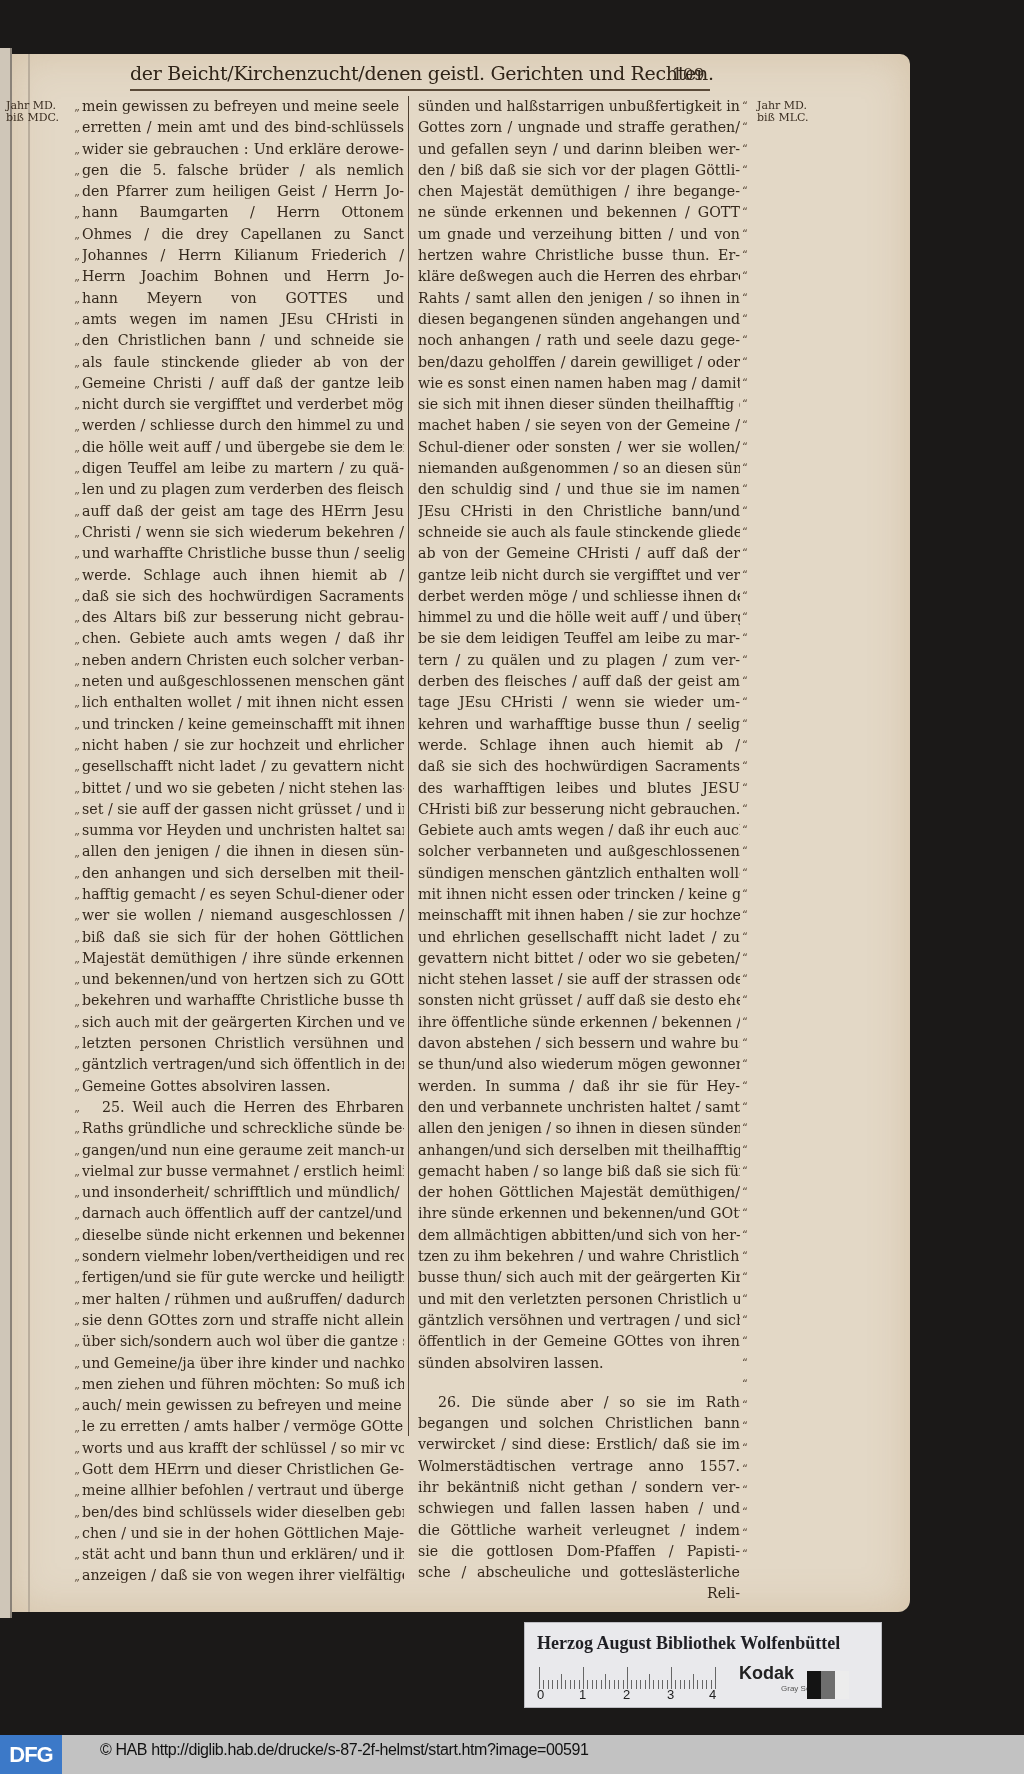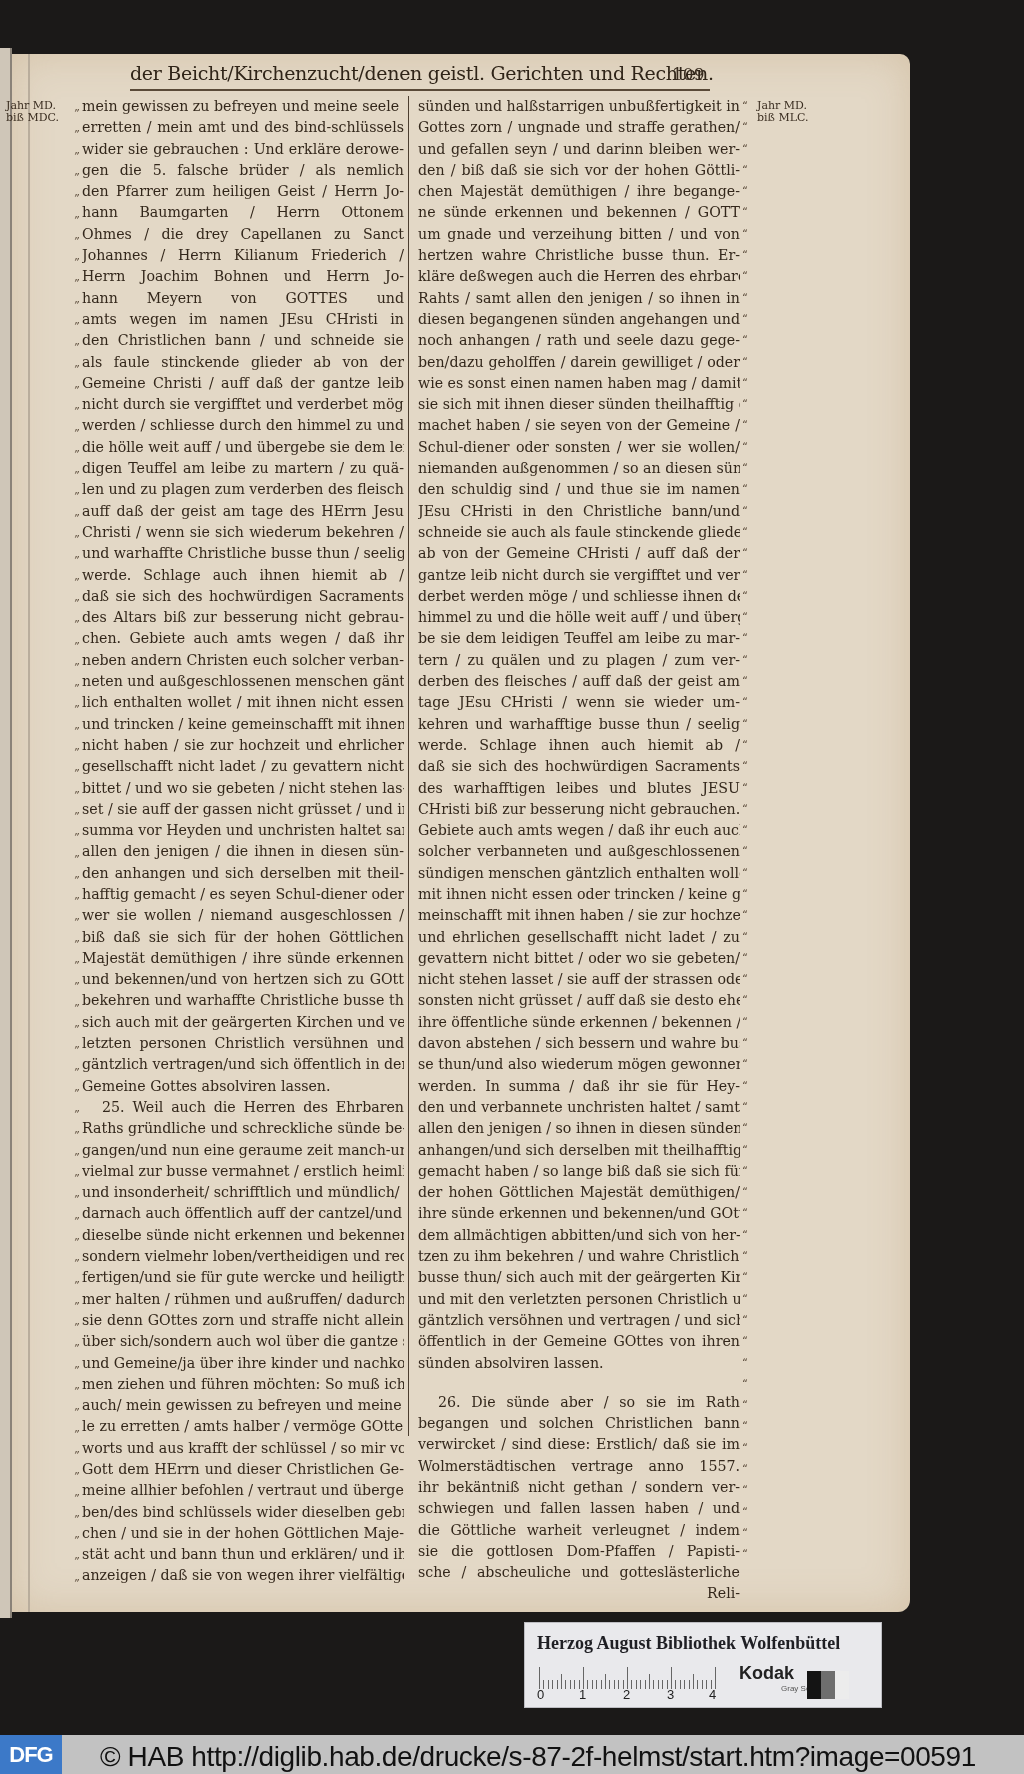--- a/index.html
+++ b/index.html
@@ -103,21 +103,21 @@
     background:#c2c2c2;
   }
   .dfg-logo {
     position:absolute; left:0; top:0; width:62px; height:39px;
     background:#3c79c8; color:#fff; font-family:"Liberation Sans", sans-serif;
     font-weight:bold; font-size:22px; line-height:39px; text-align:center;
     letter-spacing:-1px;
   }
   .footer-text {
     position:absolute; left:100px; top:6px; font-family:"Liberation Sans", sans-serif;
-    font-size:28px; color:#111; white-space:nowrap; letter-spacing:-0.4px;
+    font-size:16px; color:#111; white-space:nowrap; letter-spacing:-0.4px;
   }
 </style>
 </head>
 <body>
 
 <div class="scan-bg"></div>
 <div class="left-edge"></div>
 
 <div class="page">
   <div class="page-inner-line"></div>
@@ -206,21 +206,21 @@
     <div class="line">ben/des bind schlüssels wider dieselben gebrau-</div>
     <div class="line">chen / und sie in der hohen Göttlichen Maje-</div>
     <div class="line">stät acht und bann thun und erklären/ und ihnē</div>
     <div class="line last">anzeigen / daß sie von wegen ihrer vielfältigen</div>
   </div>
 <div class="col-divider"></div>
 <div class="col col-right" id="col-right">
     <div class="line">sünden und halßstarrigen unbußfertigkeit in</div>
     <div class="line">Gottes zorn / ungnade und straffe gerathen/</div>
     <div class="line">und gefallen seyn / und darinn bleiben wer-</div>
-    <div class="line">den / biß daß sie sich vor der hohen Göttli-</div>
+    <div class="line">den / biß daß sie sich vor der plagen Göttli-</div>
     <div class="line">chen Majestät demüthigen / ihre begange-</div>
     <div class="line">ne sünde erkennen und bekennen / GOTT</div>
     <div class="line">um gnade und verzeihung bitten / und von</div>
     <div class="line">hertzen wahre Christliche busse thun.  Er-</div>
     <div class="line">kläre deßwegen auch die Herren des ehrbaren</div>
     <div class="line">Rahts / samt allen den jenigen / so ihnen in</div>
     <div class="line">diesen begangenen sünden angehangen und</div>
     <div class="line">noch anhangen / rath und seele dazu gege-</div>
     <div class="line">ben/dazu geholffen / darein gewilliget / oder</div>
     <div class="line">wie es sonst einen namen haben mag / damit</div>

